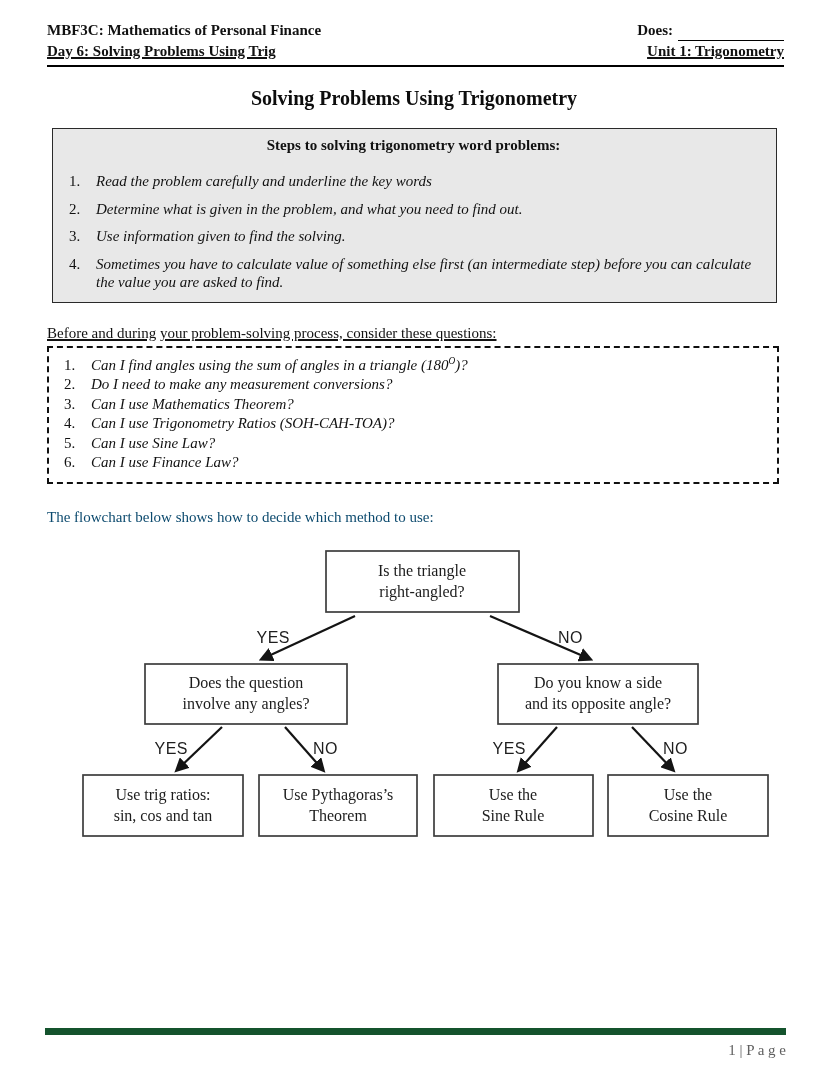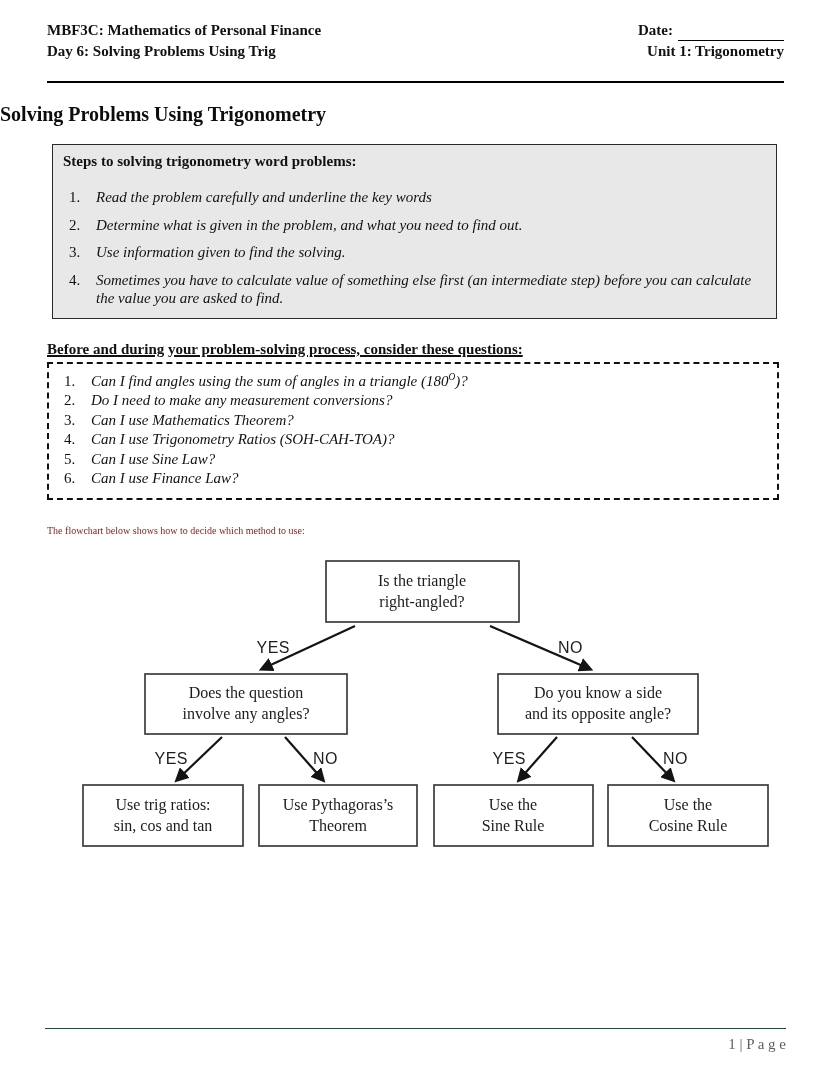--- a/index.html
+++ b/index.html
@@ -5,82 +5,82 @@
   html,body { margin:0; padding:0; background:#ffffff; }
   .page {
     position:relative; width:828px; height:1071px; background:#ffffff;
     font-family:"Liberation Serif", serif; color:#111; overflow:hidden;
   }
 
   
   .doc-header {
     margin:20px 44px 0 47px;
     border-bottom:2.5px solid #000;
-    padding-bottom:19px;
+    padding-bottom:3px;
     font-weight:bold; font-size:15px;
   }
   .hrow { display:flex; justify-content:space-between; align-items:flex-end; line-height:21px; }
   .date-wrap { display:flex; align-items:flex-end; }
   .date-blank { display:inline-block; width:106px; height:16px; border-bottom:1.6px solid #000; margin-left:5px; }
-  .u { text-decoration-thickness:1.5px; }
+  .u { text-decoration:underline; text-decoration-thickness:1.5px; }
 
   
-  .page-title { margin:20px 0 0 0; text-align:left; font-size:20px; font-weight:bold; color:#0d0d0d; }
+  .page-title { margin:20px 0 0 0; text-align:center; font-size:20px; font-weight:bold; color:#0d0d0d; }
 
   
   .steps-box {
     margin:18px 51px 0 52px;
     background:#e8e8e8;
     border:1.4px solid #2a2a2a;
     padding:7px 12px 10px 10px;
     font-size:15px;
   }
-  .steps-heading { font-weight:bold; margin:1px 0 18px 0; }
+  .steps-heading { font-weight:bold; margin:1px 0 18px 0;text-align:center; }
   .li { display:flex; line-height:1.24; }
   .steps-box .li { margin-top:9px; }
   .num { flex:none; width:27px; }
   .steps-box .num { padding-left:6px; box-sizing:content-box; }
   .txt { flex:1;font-style:italic; }
 
   
   .q-heading {
-    margin:22px 47px 0 47px; font-size:15px; font-weight:bold;
+    margin:22px 47px 0 47px; font-size:15px; font-weight:normal;
     text-decoration:underline; text-decoration-thickness:1.5px;
   }
   .q-box {
     margin:4px 49px 0 47px;
     border:2.2px dashed #101010;
     padding:8px 10px 9px 15px;
     font-size:15px;
   }
   .q-box .li { line-height:19.5px; }
   .sup { font-size:0.62em; vertical-align:super; line-height:0; }
 
   
-  .flow-intro { margin:25px 47px 0 47px; font-size:10px; color:#7f1d1d; }
+  .flow-intro { margin:25px 47px 0 47px; font-size:15px; color:#0c4a6e; }
   .flowchart { display:block; margin:12px 0 0 60px; }
   .fc-box { fill:#ffffff; stroke:#3d3d3d; stroke-width:1.7; }
   .fc-text { font-family:"Liberation Serif", serif; font-size:16px; fill:#1c1c1c; text-anchor:middle; }
   .fc-label { font-family:"Liberation Sans", sans-serif; font-size:16px; fill:#1e1e1e; letter-spacing:0.5px; }
   .fc-line { stroke:#141414; stroke-width:2.2; fill:none; }
 
   
-  .footer { position:absolute; left:45px; right:42px; top:1028px; border-top:1px solid #14532d; }
+  .footer { position:absolute; left:45px; right:42px; top:1028px; border-top:7px solid #14532d; }
   .footer .pg { margin-top:7px; text-align:right; color:#5f5f5f; font-size:15px; }
 </style>
 </head>
 <body>
 
 <div class="page">
 
   <header class="doc-header">
     <div class="hrow">
       <span>MBF3C: Mathematics of Personal Finance</span>
       <span class="date-wrap">
-        <span>Date:</span>
+        <span>Does:</span>
         <span class="date-blank"></span>
       </span>
     </div>
     <div class="hrow">
       <span class="u">Day 6: Solving Problems Using Trig</span>
       <span class="u">Unit 1: Trigonometry</span>
     </div>
   </header>
 
   <h1 class="page-title">Solving Problems Using Trigonometry</h1>

